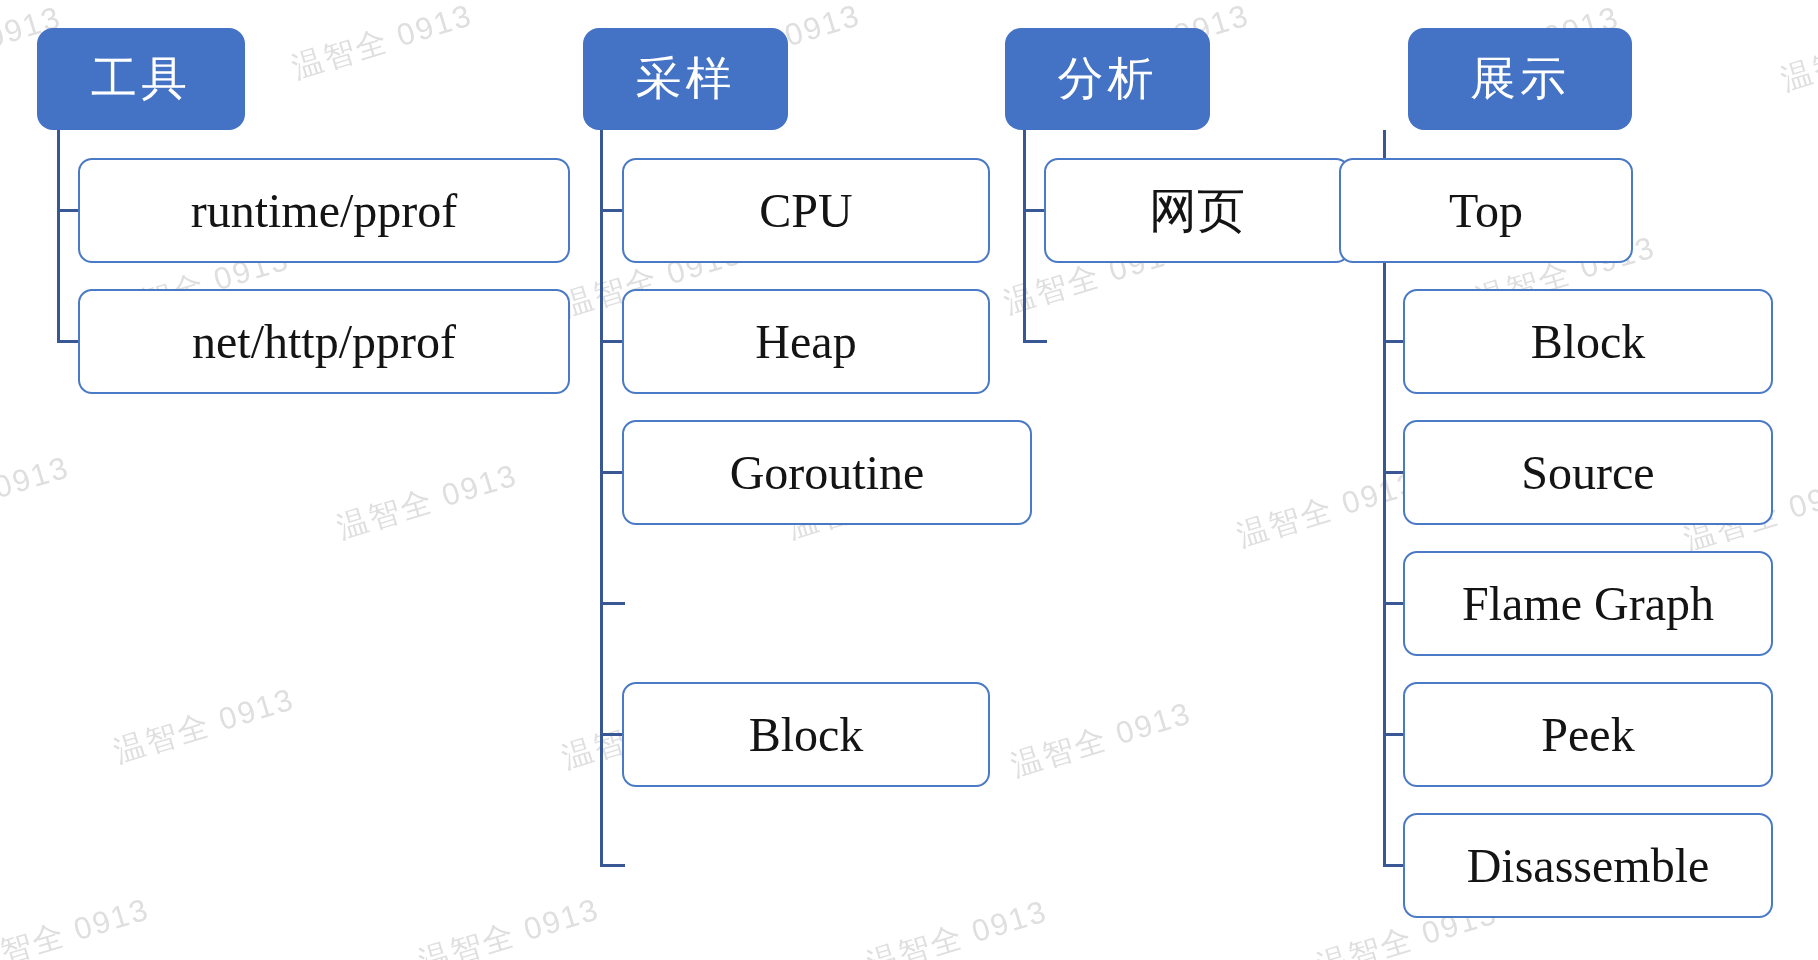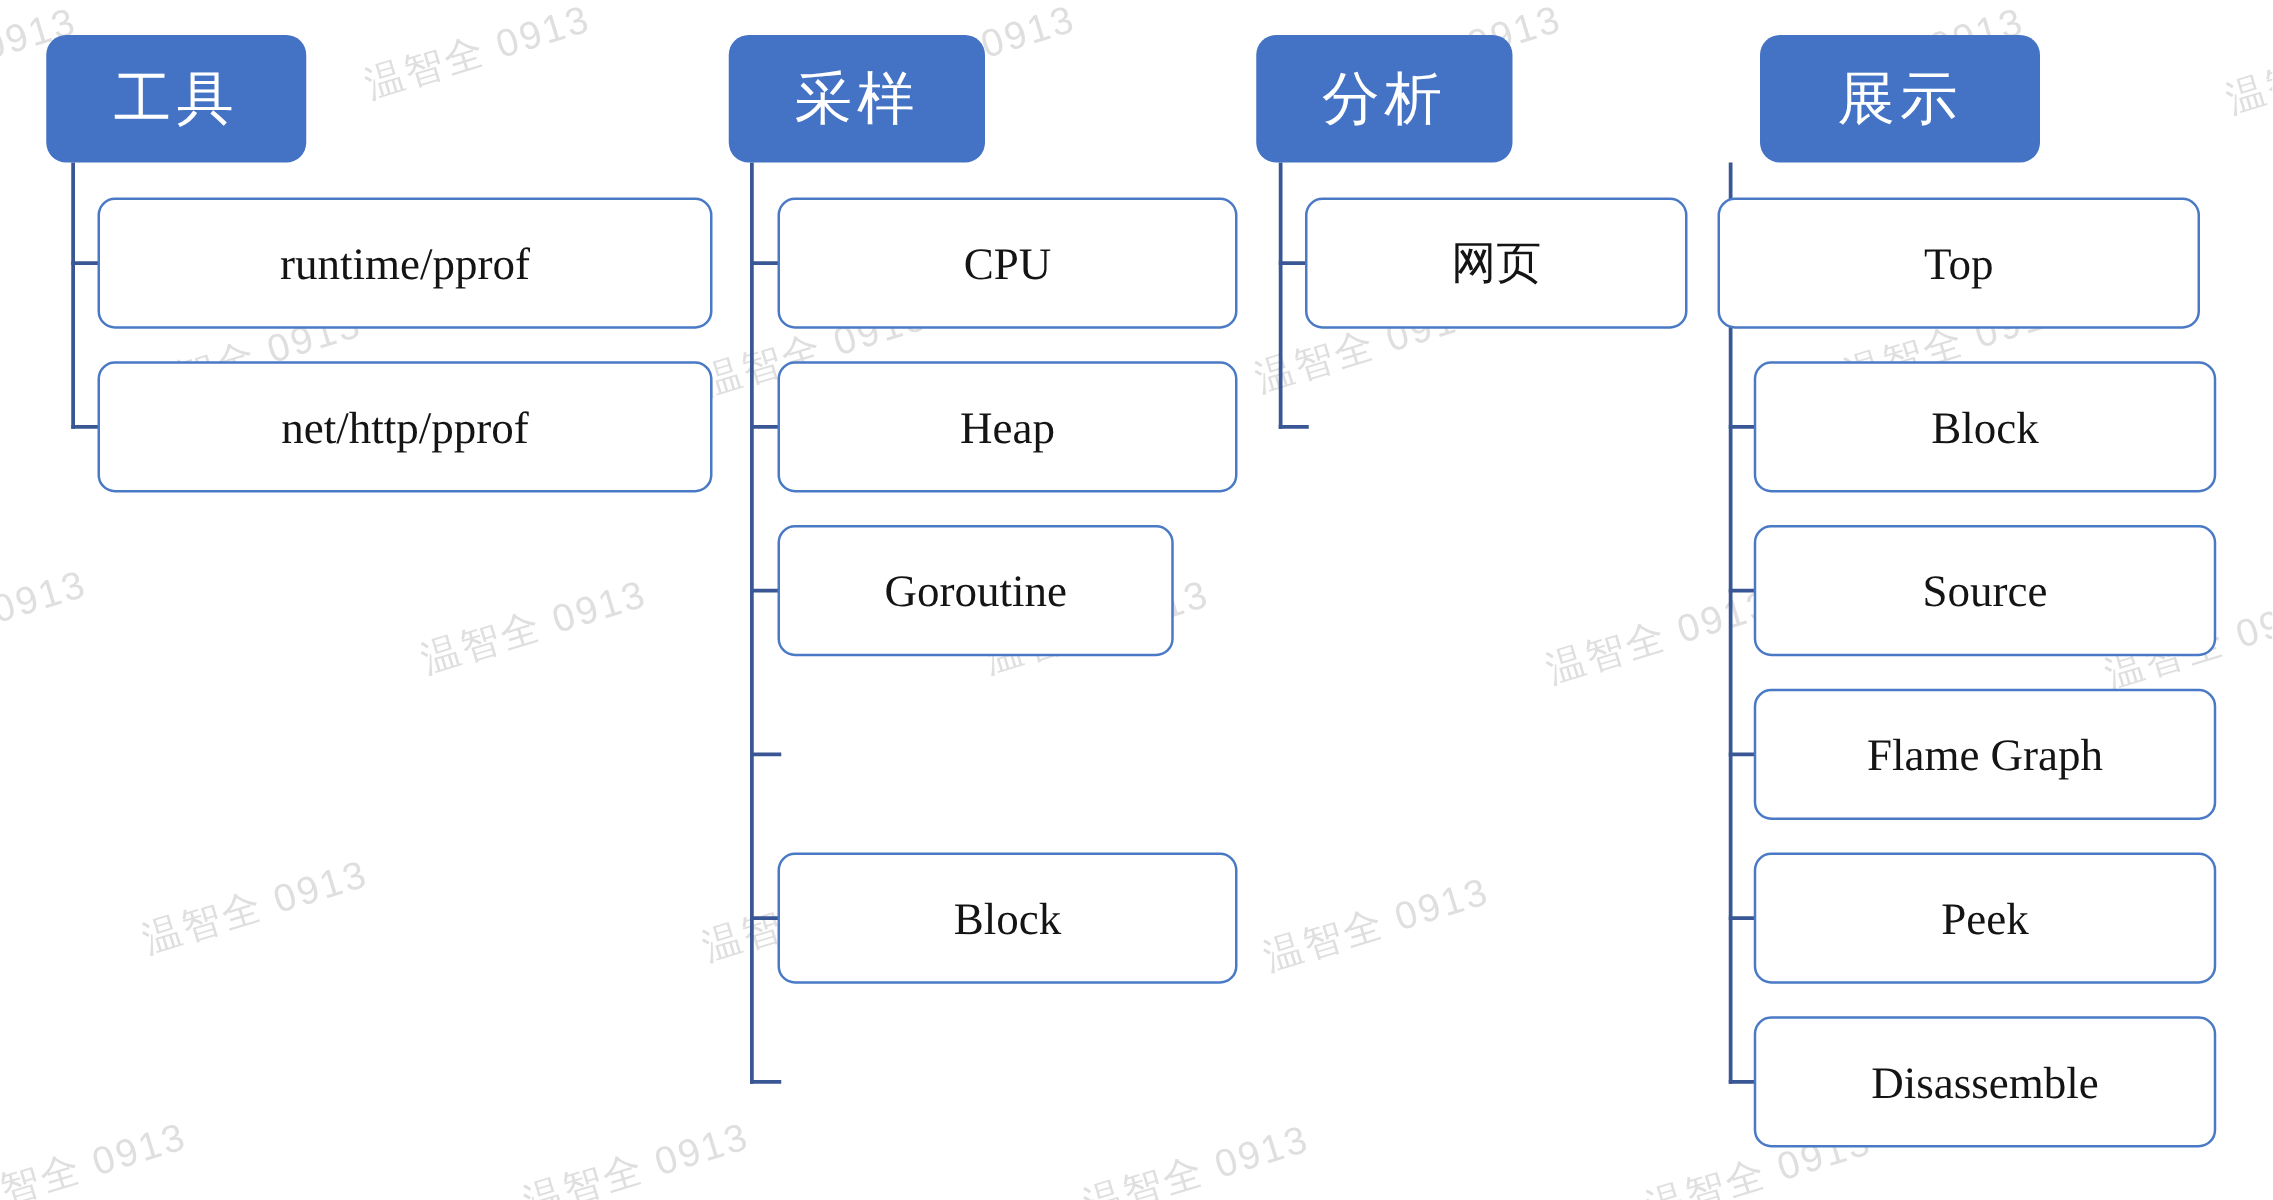--- a/index.html
+++ b/index.html
@@ -46,21 +46,21 @@
   }
   
   .child {
     position:absolute;
     height:105px;
     background:#ffffff;
     border:2.5px solid var(--box-border,#4A7AC5);
     border-radius:14px;
     color:var(--child-text,#141414);
     display:flex; align-items:center; justify-content:center;
-    font-size:36px;
+    font-size:48px;
     z-index:2;
     box-sizing:border-box;
   }
 </style>
 </head>
 <body>
 
 <div class="stage" style="--hdr-fill: #4472C4; --hdr-text: #ffffff; --box-border: #4A7AC5; --conn-color: #3A5795; --child-text: #141414; --wm-color: #dfdfdf;">
 
   <div id="wm-layer">
@@ -112,27 +112,27 @@
       <div class="stub" style="left: 1383px; width: 23px; top: 864px;"></div>
     </div>
 
   <div class="hdr" style="left:37px;width:208px">工具</div>
   <div class="child" style="left:78px;width:492px;top:158px">runtime/pprof</div>
   <div class="child" style="left:78px;width:492px;top:289px">net/http/pprof</div>
 
   <div class="hdr" style="left:583px;width:205px">采样</div>
   <div class="child" style="left:622px;width:368px;top:158px">CPU</div>
   <div class="child" style="left:622px;width:368px;top:289px">Heap</div>
-  <div class="child" style="left:622px;width:317px;top:420px">Goroutine</div>
+  <div class="child" style="left:622px;width:410px;top:420px">Goroutine</div>
   <div class="child" style="left:622px;width:368px;top:682px">Block</div>
 
   <div class="hdr" style="left:1005px;width:205px">分析</div>
   <div class="child" style="left:1044px;width:306px;top:158px">网页</div>
 
   <div class="hdr" style="left:1408px;width:224px">展示</div>
-  <div class="child" style="left:1374px;width:386px;top:158px">Top</div>
+  <div class="child" style="left:1339px;width:294px;top:158px">Top</div>
   <div class="child" style="left:1403px;width:370px;top:289px">Block</div>
   <div class="child" style="left:1403px;width:370px;top:420px">Source</div>
   <div class="child" style="left:1403px;width:370px;top:551px">Flame Graph</div>
   <div class="child" style="left:1403px;width:370px;top:682px">Peek</div>
   <div class="child" style="left:1403px;width:370px;top:813px">Disassemble</div>
 
 </div>
 
 </body></html>

